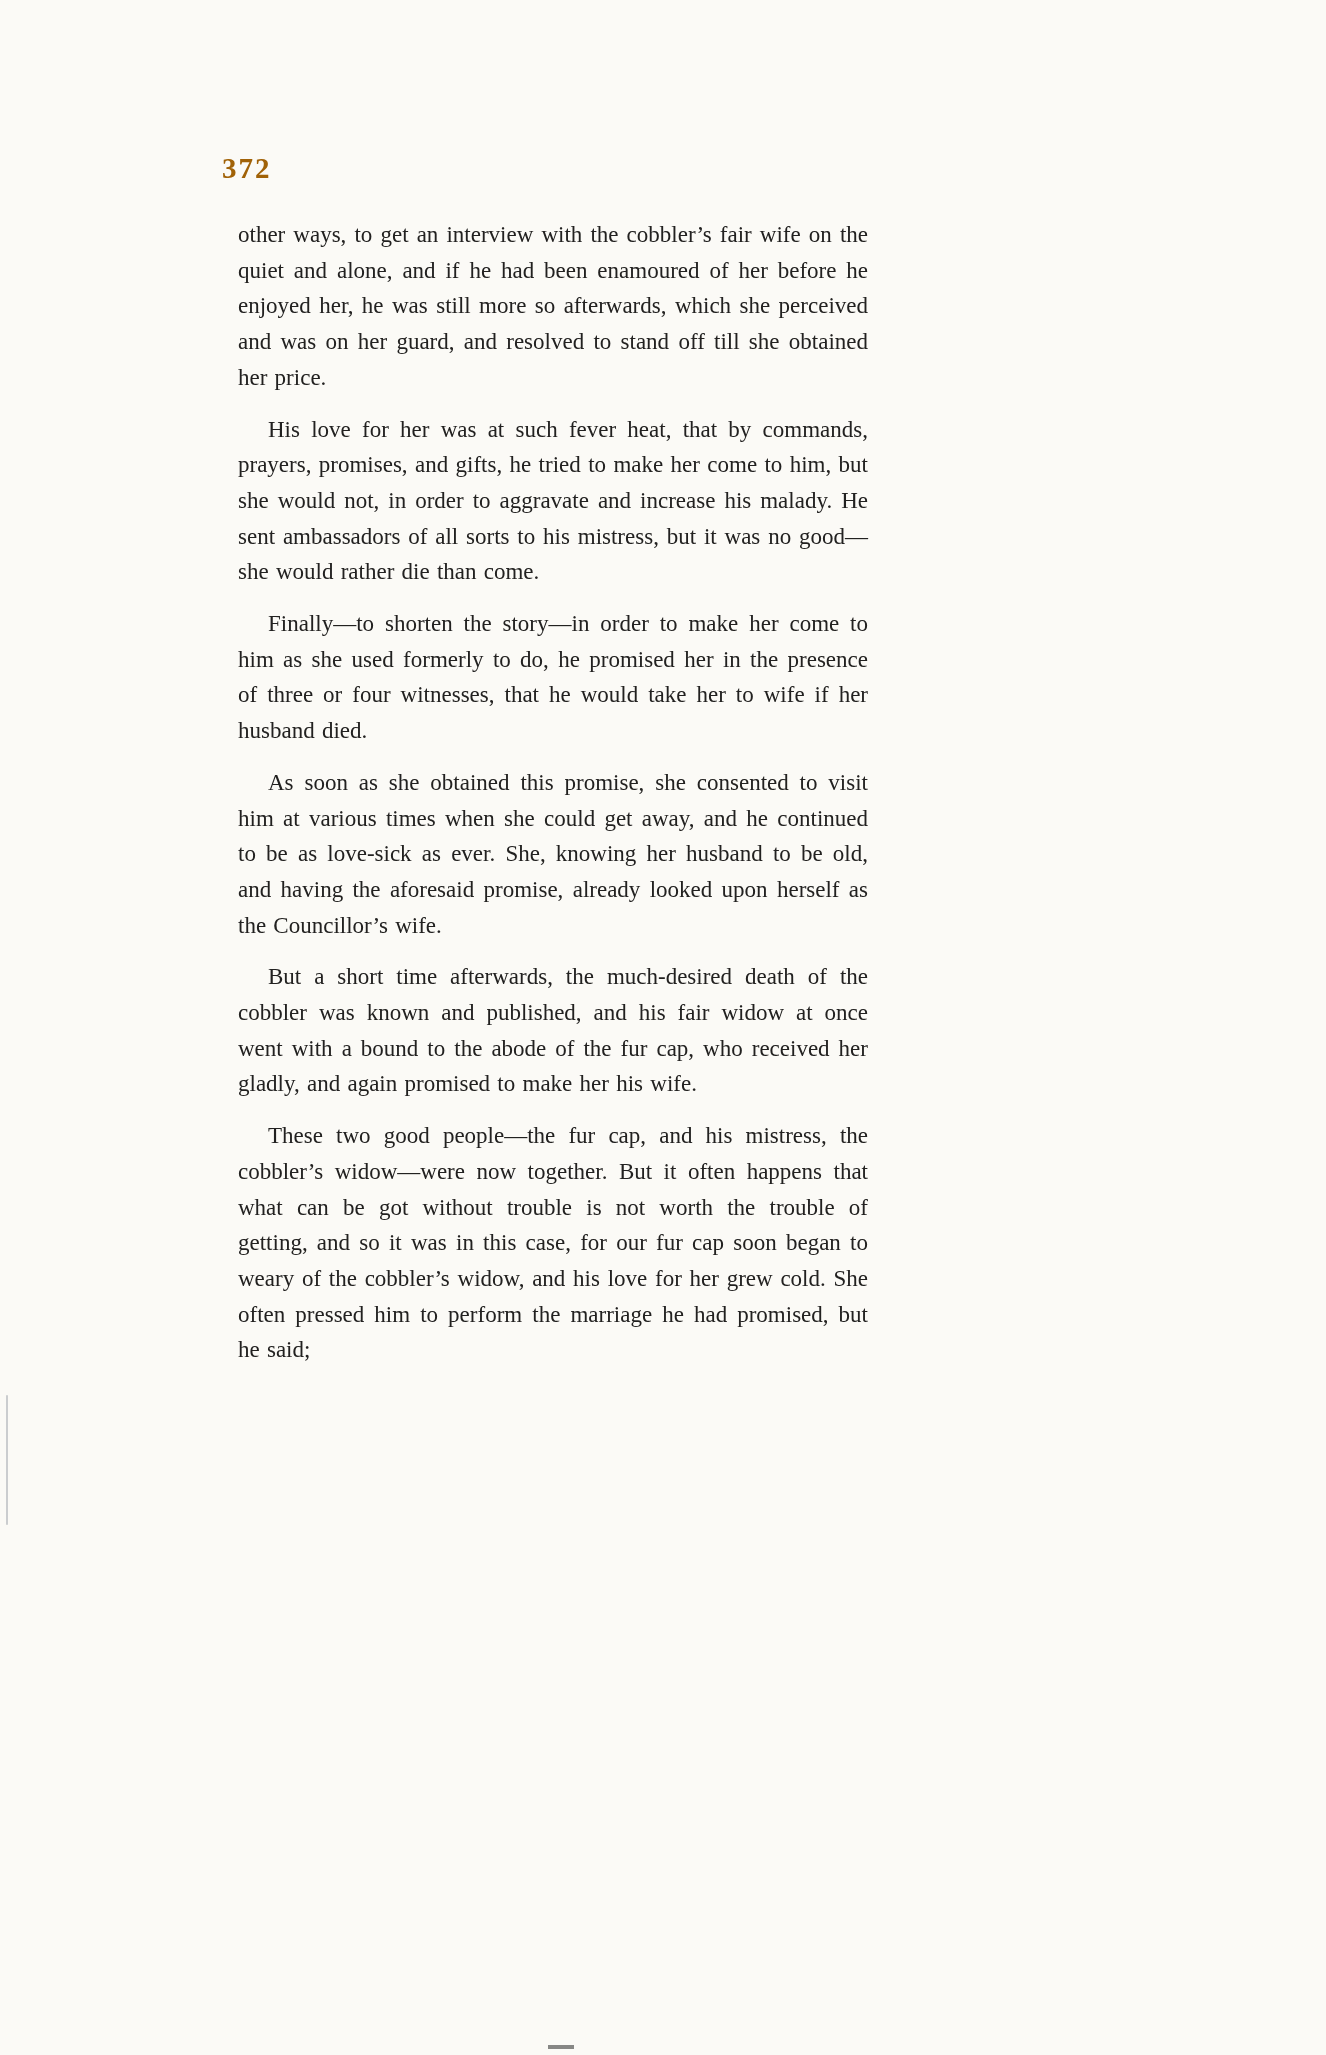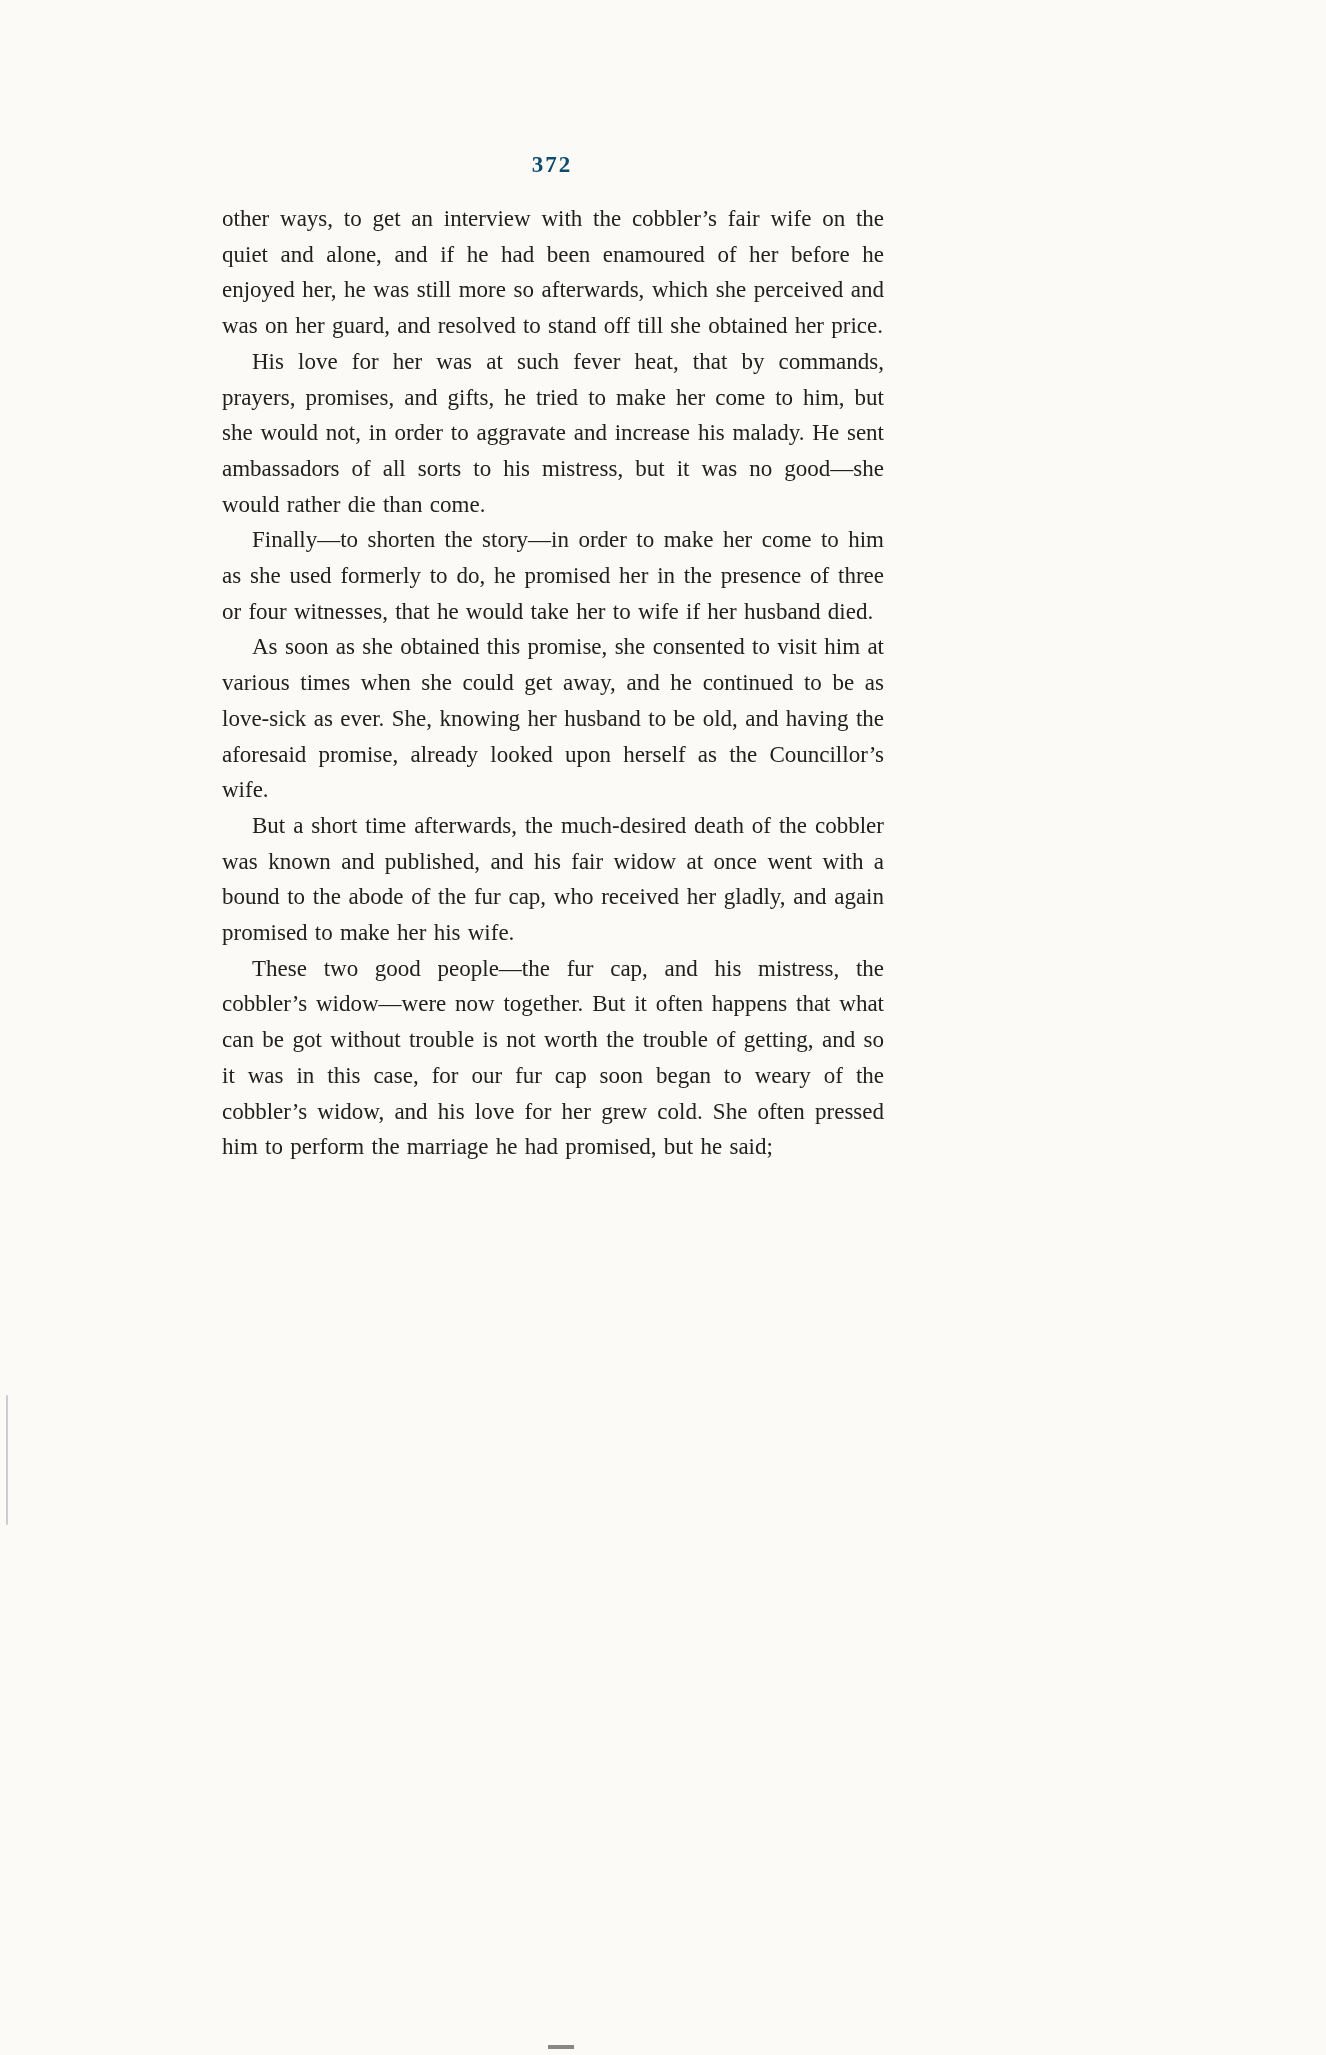--- a/index.html
+++ b/index.html
@@ -15,38 +15,38 @@
     background: #fbfaf6;
     overflow: hidden;
     font-family: "Liberation Serif", "DejaVu Serif", serif;
     color: #222120;
   }
   .page-number {
     position: absolute;
     top: 152px;
     left: 222px;
     width: 660px;
-    text-align: center;
-    font-size: 23px;
+    text-align: left;
+    font-size: 29px;
     letter-spacing: 2px;
     font-weight: bold;
-    color: #0c4a6e;
+    color: #a16207;
   }
   .text-block {
     position: absolute;
     top: 201px;
     left: 222px;
     width: 662px;
     font-size: 23px;
     line-height: 35.7px;
     text-align: justify;
     word-spacing: 1.5px;
   }
   .text-block p {
-    margin: 0;
+    margin: 16px;
     padding: 0;
   }
   .text-block p.indent {
     text-indent: 30px;
   }
   
   .artifact-left-edge {
     position: absolute;
     left: 6px;
     top: 1395px;

